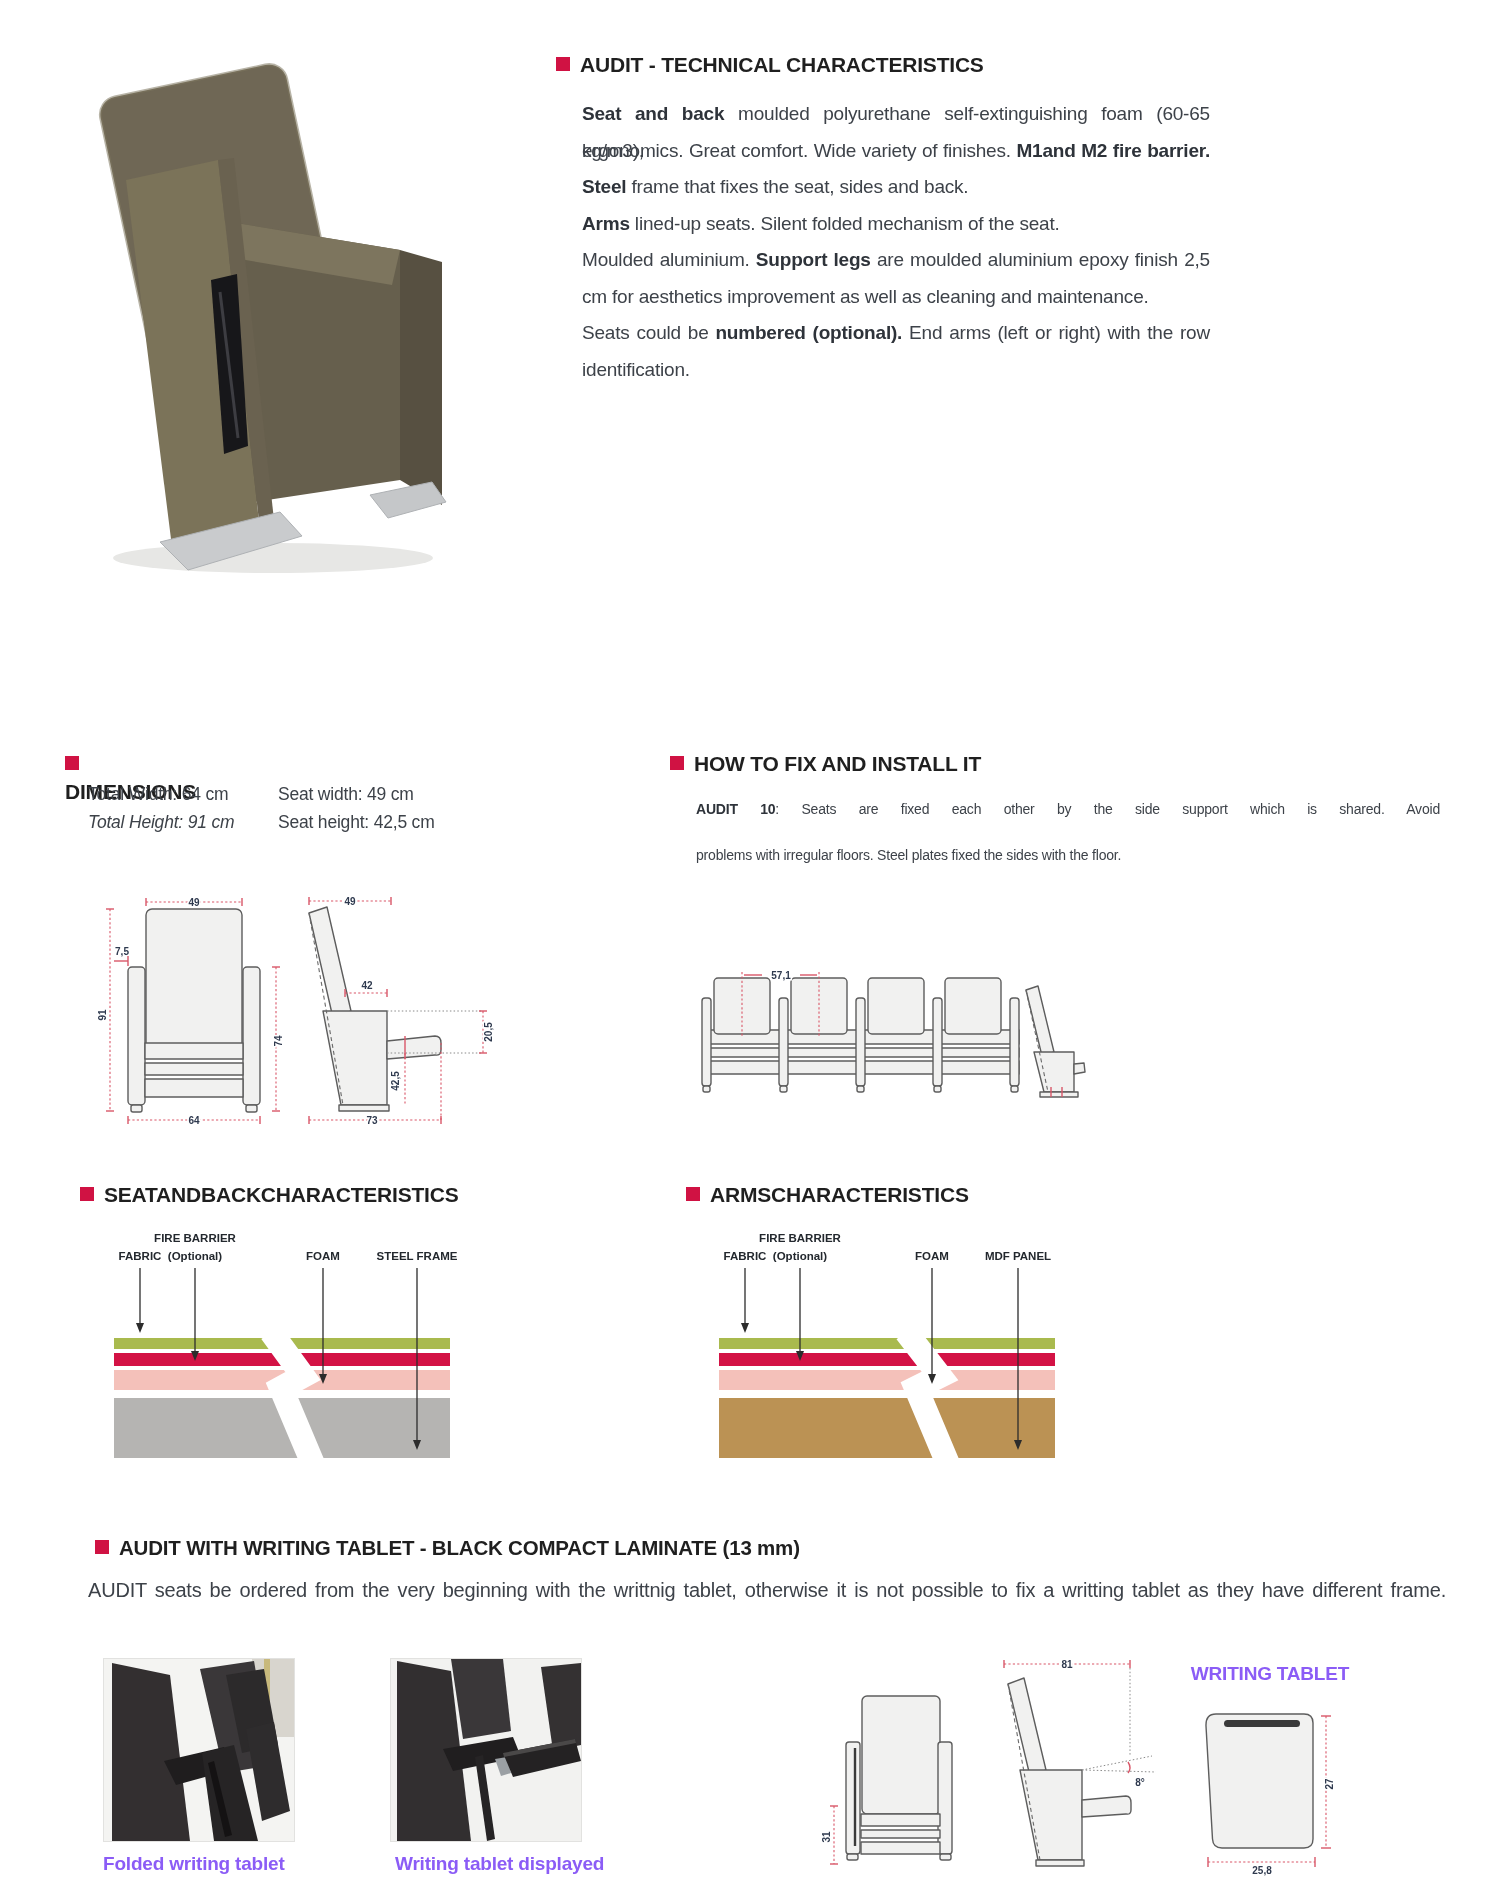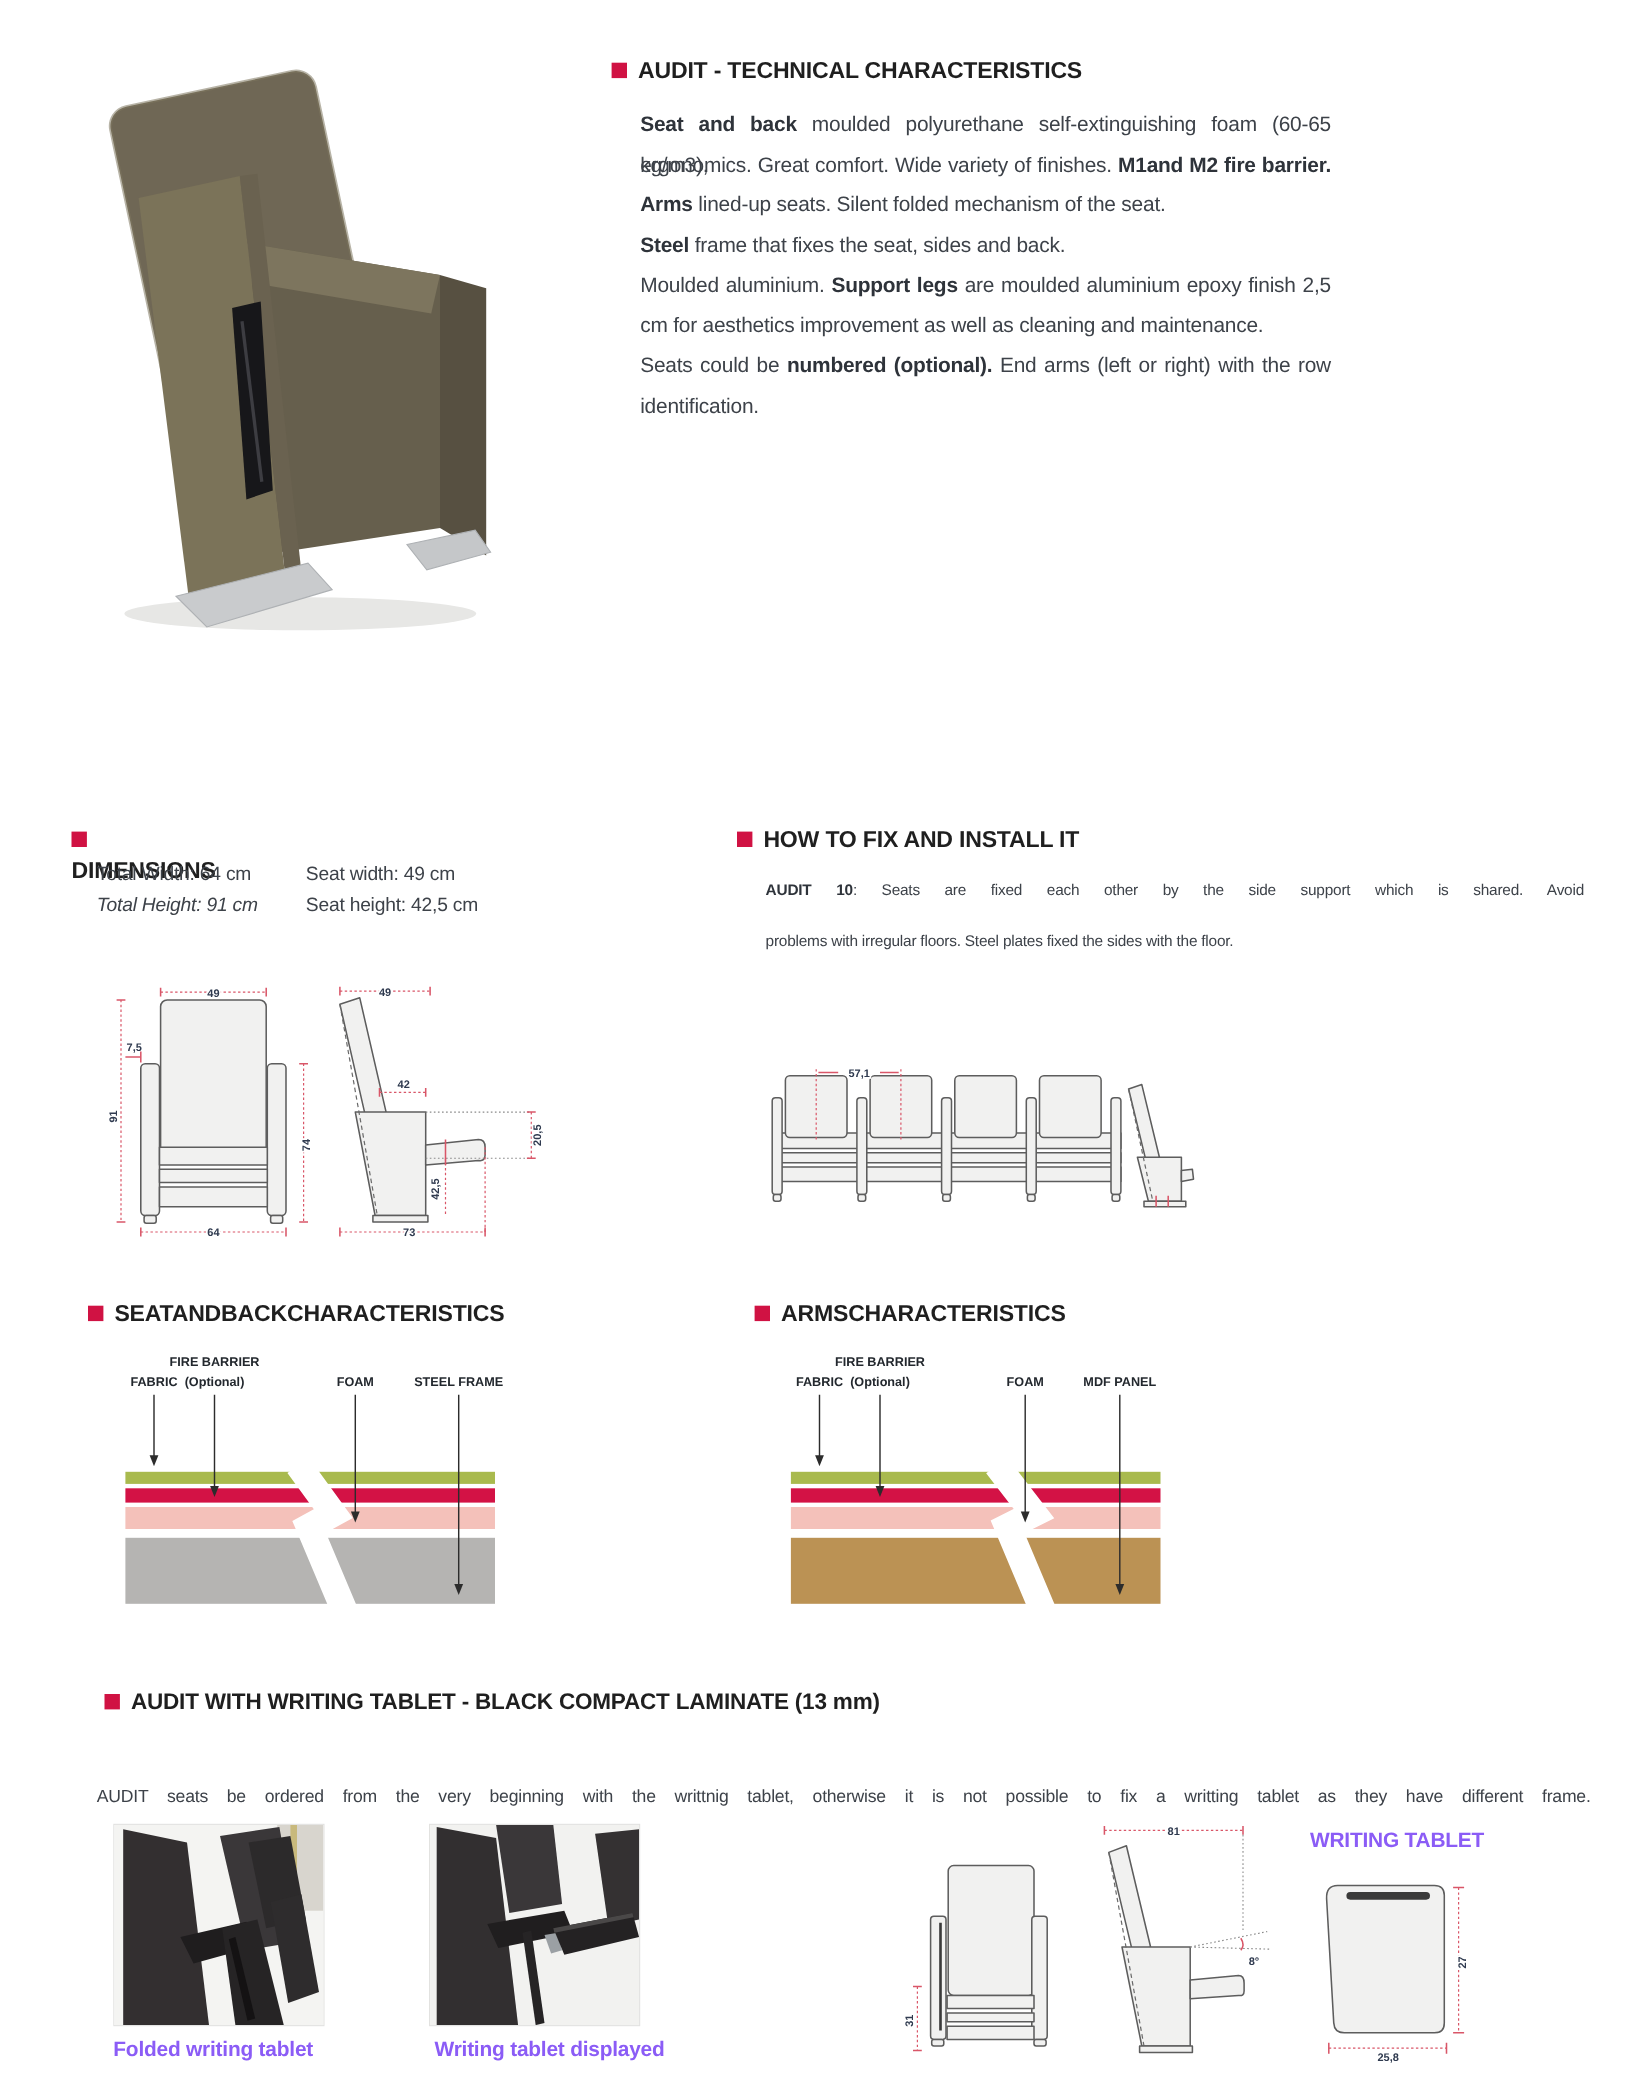--- a/index.html
+++ b/index.html
@@ -56,22 +56,22 @@
     <path d="M302,447 L364,434 L378,454 L320,470 Z" fill="#c5c7c9" stroke="#aeb1b4" stroke-width="1"></path>
   </svg>
 
   <div class="sec-head" style="left:556px;top:53px;">
     <span class="sq"></span>
     <h2>AUDIT - TECHNICAL CHARACTERISTICS</h2>
   </div>
   <div class="para tech-para" style="left:582px;top:96px;width:628px;font-size:19px;">
       <div class="tline just"><span class="b">Seat and back </span><span>moulded polyurethane self-extinguishing foam (60-65 kg/m3),</span></div>
       <div class="tline just"><span>ergonomics. Great comfort. Wide variety of finishes. </span><span class="b">M1and M2 fire barrier.</span></div>
+      <div class="tline"><span class="b">Steel </span><span>frame that fixes the seat, sides and back.</span></div>
       <div class="tline"><span class="b">Arms </span><span>lined-up seats. Silent folded mechanism of the seat.</span></div>
-      <div class="tline"><span class="b">Steel </span><span>frame that fixes the seat, sides and back.</span></div>
       <div class="tline just"><span>Moulded aluminium. </span><span class="b">Support legs </span><span>are moulded aluminium epoxy finish 2,5</span></div>
       <div class="tline"><span>cm for aesthetics improvement as well as cleaning and maintenance.</span></div>
       <div class="tline just"><span>Seats could be </span><span class="b">numbered (optional). </span><span>End arms (left or right) with the row</span></div>
       <div class="tline"><span>identification.</span></div>
     </div>
 
   <div class="sec-head" style="left:65px;top:752px;flex-direction:column;">
     <span class="sq"></span>
     <h2>DIMENSIONS</h2>
   </div>
@@ -232,21 +232,21 @@
     <line x1="232" y1="42" x2="232" y2="155" class="arrow"></line>
       <polygon points="228,148 236,148 232,158" class="ah"></polygon>
     <line x1="318" y1="42" x2="318" y2="221" class="arrow"></line>
       <polygon points="314,214 322,214 318,224" class="ah"></polygon>
   </svg>
 
   <div class="sec-head" style="left:65px;top:1536px;padding-left:30px;">
     <span class="sq"></span>
     <h2 style="font-size:20.5px;">AUDIT WITH WRITING TABLET - BLACK COMPACT LAMINATE (13 mm)</h2>
   </div>
-  <div class="para one-line" style="left:88px;top:1578px;width:1358px;font-size:16px;line-height:24px;margin-top:44px;">AUDIT seats be ordered from the very beginning with the  writtnig tablet, otherwise it is not possible to fix a writting tablet as they have different frame.</div>
+  <div class="para one-line" style="left:88px;top:1578px;width:1358px;font-size:20px;line-height:24px;">AUDIT seats be ordered from the very beginning with the  writtnig tablet, otherwise it is not possible to fix a writting tablet as they have different frame.</div>
 
   <div class="photo-frame" style="left:103px;top:1658px;width:192px;height:184px;">
   <svg width="190" height="182" viewBox="0 0 190 182">
     <rect x="0" y="0" width="190" height="182" fill="#f4f4f2"></rect>
     <rect x="148" y="0" width="42" height="78" fill="#d8d5ce"></rect>
     <rect x="160" y="0" width="6" height="78" fill="#c8b97c"></rect>
     <path d="M96,10 L150,2 L168,106 L120,114 Z" fill="#3a3739"></path>
     <path d="M122,16 L160,10 L174,86 L138,94 Z" fill="#2c2a2b"></path>
     <path d="M142,70 L170,63 L186,152 L158,162 Z" fill="#2e2c2d"></path>
     <path d="M8,4 L66,16 L86,182 L8,182 Z" fill="#332f30"></path>

